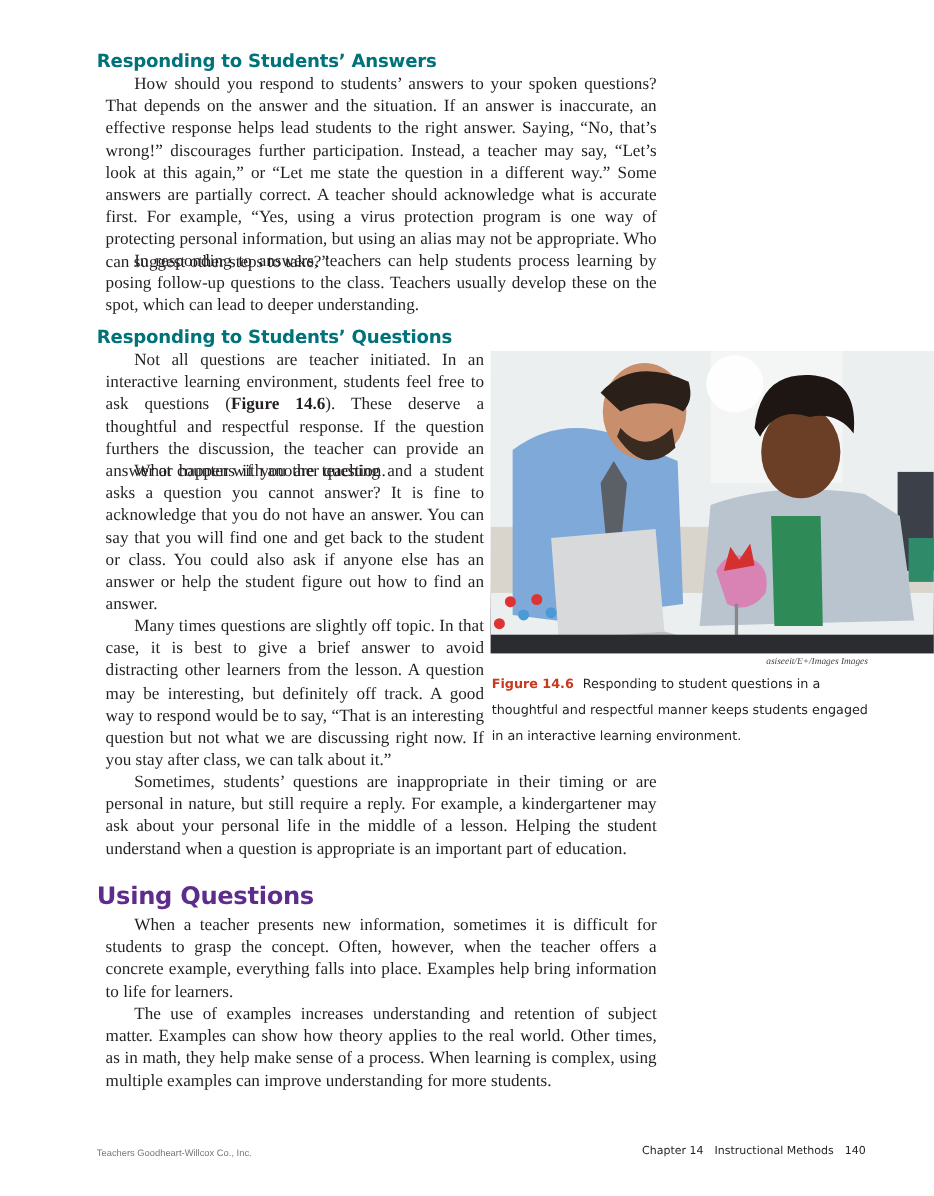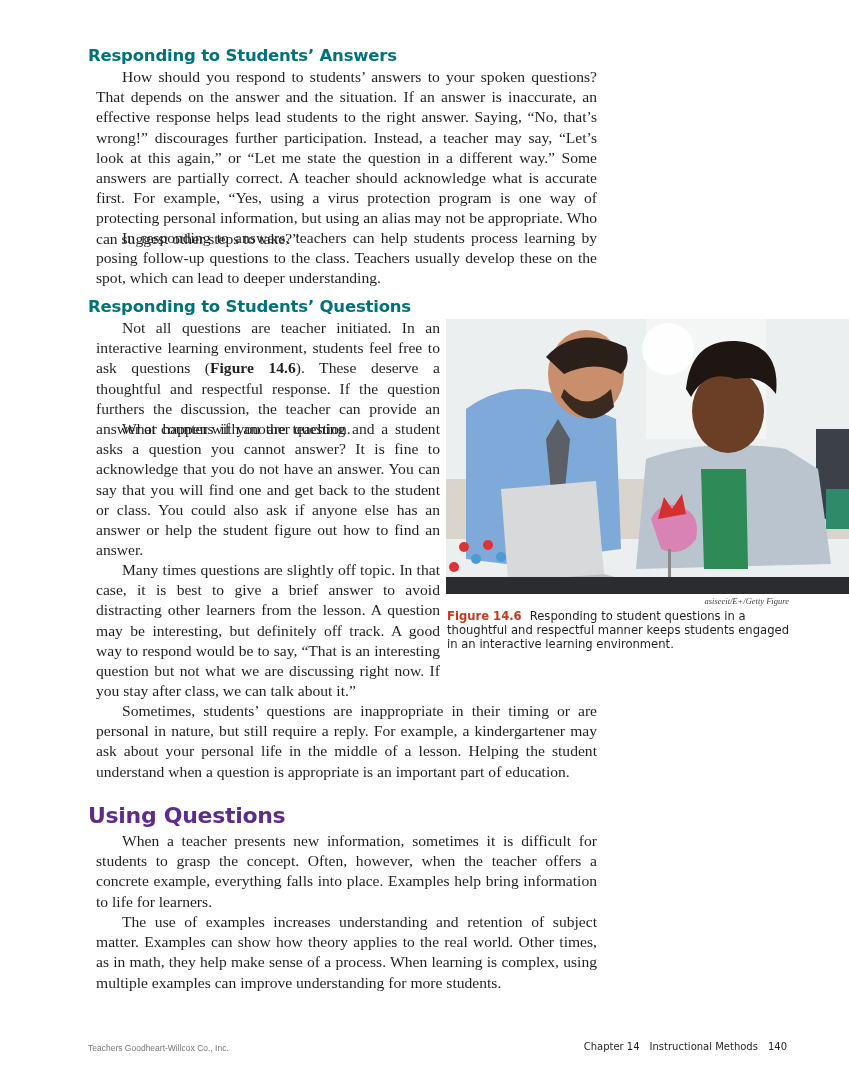--- a/index.html
+++ b/index.html
@@ -30,21 +30,21 @@
     background: linear-gradient(180deg, #eef1f2 0%, #e6e8e8 55%, #cfc9c2 78%, #3b3c3f 92%, #2a2b2e 100%);
   }
   .photo svg { width: 100%; height: 100%; display: block; }
 
   .credit {
     position: absolute; left: 446px; top: 596px; width: 403px; text-align: right; padding-right: 60px;
     font-family: "Liberation Serif", serif; font-style: italic; font-size: 8.5px; color: #444;
   }
   .caption {
     position: absolute; left: 447px; top: 609px; width: 345px;
-    font-family: "DejaVu Sans", "Liberation Sans", sans-serif; font-size: 11.6px; line-height: 14px; color: #231f20;
+    font-family: "DejaVu Sans", "Liberation Sans", sans-serif; font-size: 11.6px; line-height: 24px; color: #231f20;
   }
   .caption .fig-label { color: #c8391e; font-weight: bold; margin-right: 8px; }
 
   .footer-left {
     position: absolute; left: 88px; top: 1043px;
     font-family: "Liberation Sans", sans-serif; font-size: 8.5px; color: #777;
   }
   .footer-right {
     position: absolute; right: 62px; top: 1041px;
     font-family: "DejaVu Sans", "Liberation Sans", sans-serif; font-size: 10px; color: #231f20;
@@ -94,21 +94,21 @@
 
     <circle cx="18" cy="228" r="5" fill="#d33"></circle>
     <circle cx="30" cy="240" r="5" fill="#4a9ad6"></circle>
     <circle cx="42" cy="226" r="5" fill="#d33"></circle>
     <circle cx="55" cy="238" r="5" fill="#4a9ad6"></circle>
     <circle cx="8" cy="248" r="5" fill="#d33"></circle>
 
     <rect x="0" y="258" width="403" height="17" fill="#2b2c30"></rect>
   </svg>
 </div>
-<div class="credit">asiseeit/E+/Getty Figure</div>
+<div class="credit">asiseeit/E+/Images Images</div>
 <div class="caption"><span class="fig-label">Figure 14.6</span><span>Responding to student questions in a thoughtful and respectful manner keeps students engaged in an interactive learning environment.</span></div>
 
 <div class="h2" style="top:803px;">Using Questions</div>
 <p class="para wide" style="top:831px;">When a teacher presents new information, sometimes it is difficult for students to grasp the concept. Often, however, when the teacher offers a concrete example, everything falls into place. Examples help bring infor­mation to life for learners.</p>
 <p class="para wide" style="top:912px;">The use of examples increases understanding and retention of subject matter. Examples can show how theory applies to the real world. Other times, as in math, they help make sense of a process. When learning is complex, using multiple examples can improve understanding for more students.</p>
 
 <div class="footer-left">Teachers Goodheart-Willcox Co., Inc.</div>
 <div class="footer-right">
   <span>Chapter 14</span><span>Instructional Methods</span><span>140</span>
 </div>

